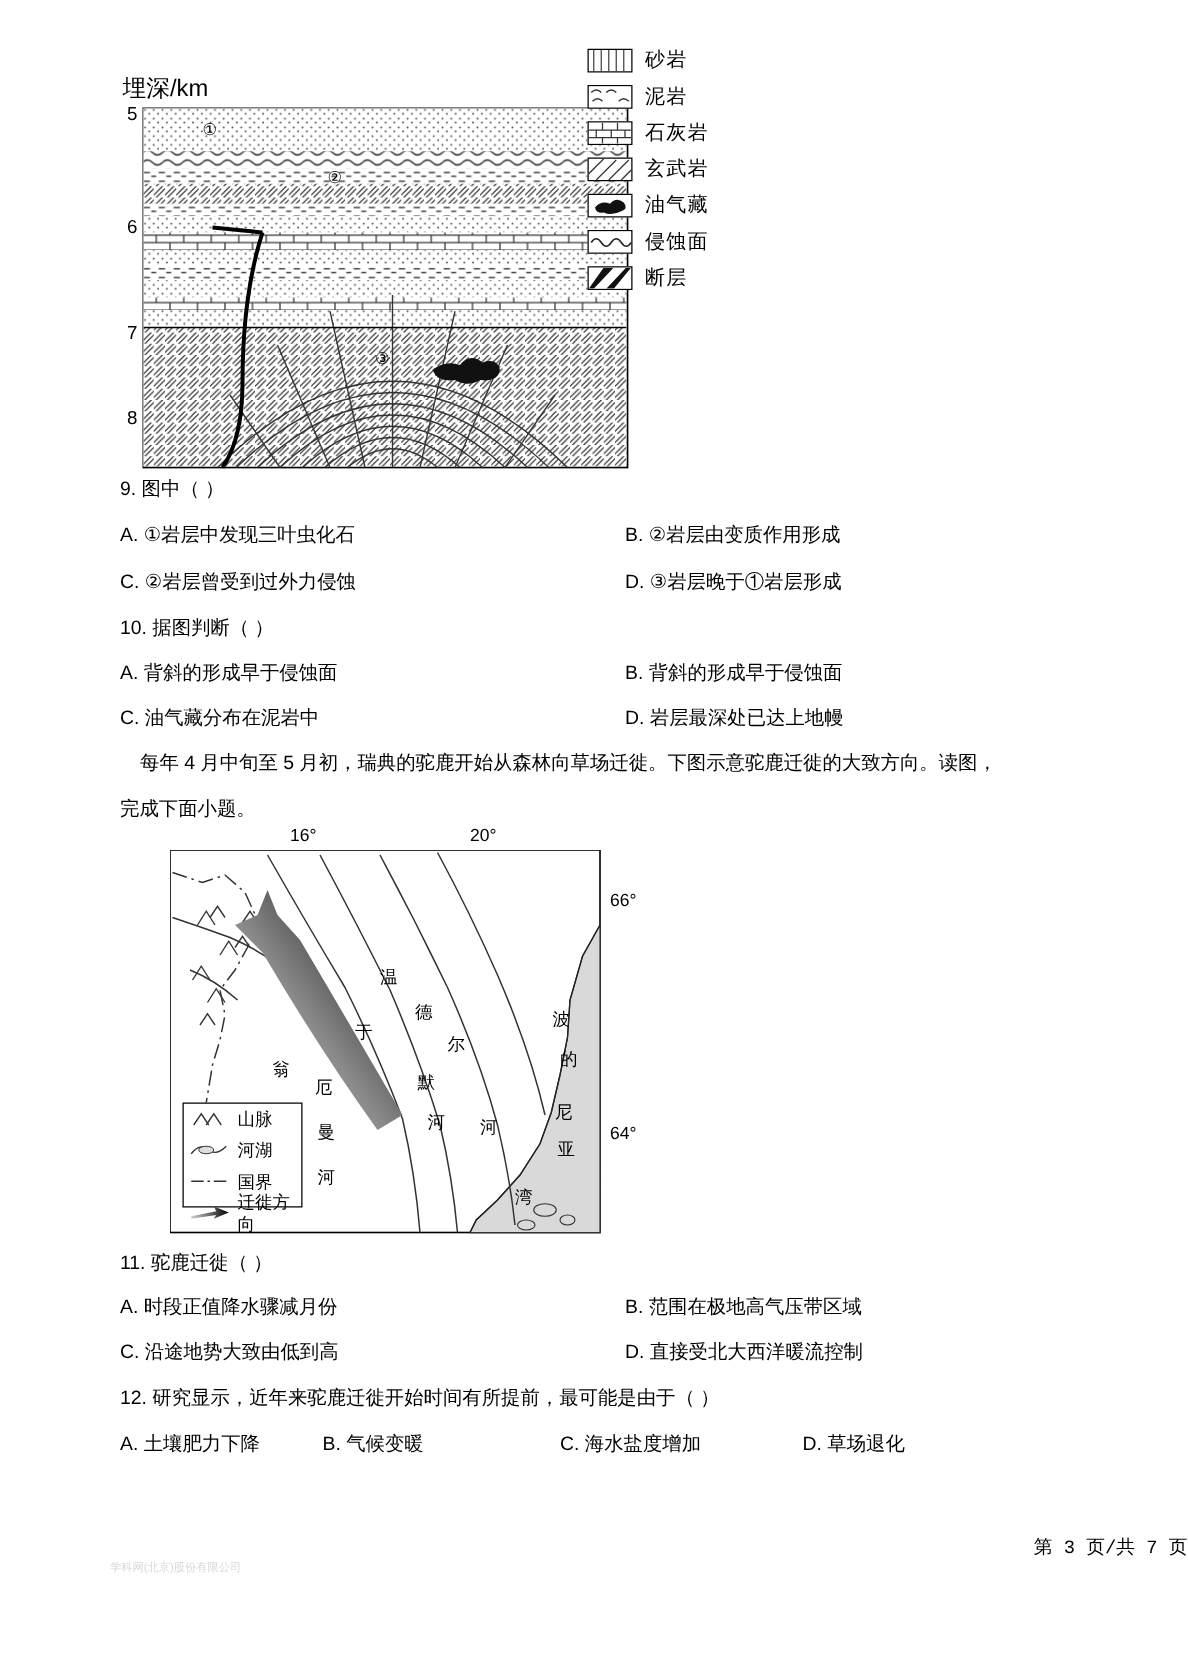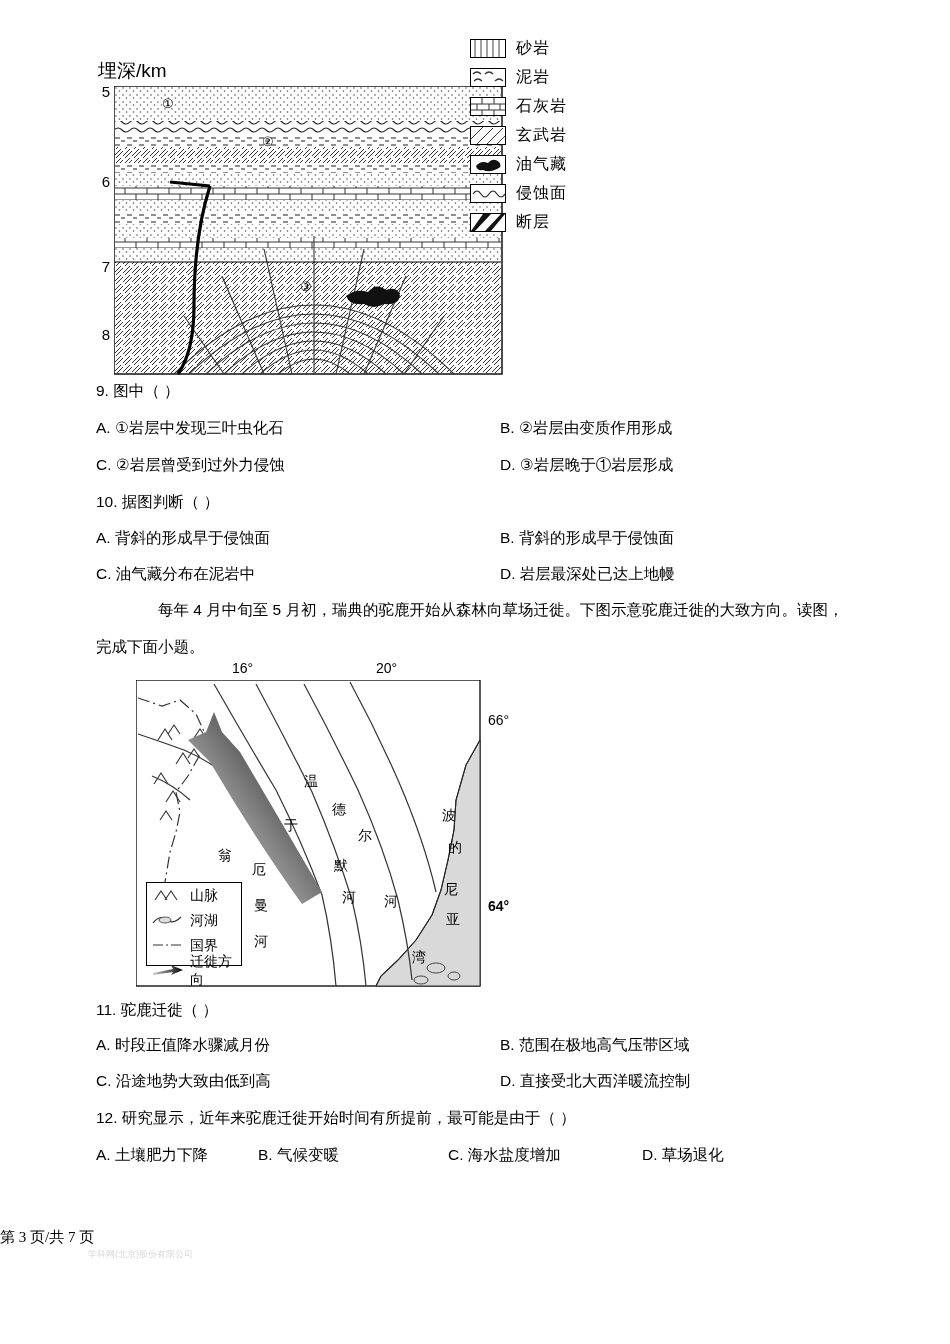--- a/index.html
+++ b/index.html
@@ -130,23 +130,23 @@
     font-size: 14px;
     font-family: "Liberation Sans", sans-serif;
   }
 
   
   #footer {
     position: absolute;
     left: 0;
     top: 1228px;
     width: 950px;
-    text-align: left;
+    text-align: right;
     font-size: 15px;
-    font-family: Liberation Serif, serif;
+    font-family: Liberation Mono, monospace;
   }
   .wm {
     position: absolute;
     left: 88px;
     top: 1248px;
     font-size: 9px;
     color: #d8d8d8;
     font-family: Liberation Sans, sans-serif;
   }
 </style>
@@ -356,28 +356,28 @@
   <div class="q optB" style="top:418px;">B. ②岩层由变质作用形成</div>
   <div class="q optA" style="top:455px;">C. ②岩层曾受到过外力侵蚀</div>
   <div class="q optB" style="top:455px;">D. ③岩层晚于①岩层形成</div>
 
   <div class="q" style="left:96px; top:492px;">10. 据图判断（  ）</div>
   <div class="q optA" style="top:528px;">A. 背斜的形成早于侵蚀面</div>
   <div class="q optB" style="top:528px;">B. 背斜的形成早于侵蚀面</div>
   <div class="q optA" style="top:564px;">C. 油气藏分布在泥岩中</div>
   <div class="q optB" style="top:564px;">D. 岩层最深处已达上地幔</div>
 
-  <div class="para" style="left:112px; top:600px;margin-left:46px;">每年 4 月中旬至 5 月初，瑞典的驼鹿开始从森林向草场迁徙。下图示意驼鹿迁徙的大致方向。读图，</div>
+  <div class="para" style="left:112px; top:600px;">每年 4 月中旬至 5 月初，瑞典的驼鹿开始从森林向草场迁徙。下图示意驼鹿迁徙的大致方向。读图，</div>
   <div class="para" style="left:96px; top:637px;">完成下面小题。</div>
 
   <div id="fig2">
     <div class="lonlab" style="left:96px; top:0px;">16°</div>
     <div class="lonlab" style="left:240px; top:0px;">20°</div>
     <div class="latlab" style="left:352px; top:52px;">66°</div>
-    <div class="latlab" style="left:352px; top:238px;font-weight:bold;">64°</div>
+    <div class="latlab" style="left:352px; top:238px;">64°</div>
 
     <svg width="346" height="318" style="position:absolute; left:0px; top:20px;">
 
       <rect x="0" y="0" width="344" height="306" fill="none" stroke="#000" stroke-width="1.3"></rect>
 
       <path d="M344 60 L330 85 L320 120 L318 150 L312 180 L305 210 L296 235 L280 260 L262 280 L245 296 L240 306 L344 306 Z" fill="#d9d9d9" stroke="#333" stroke-width="1"></path>
 
       <path d="M344 60 L330 85 L320 120 L318 150 L312 180 L305 210 L296 235 L280 260 L262 280 L245 296 L240 306" fill="none" stroke="#222" stroke-width="1.1"></path>
 
       <g fill="none" stroke="#333" stroke-width="0.9">

